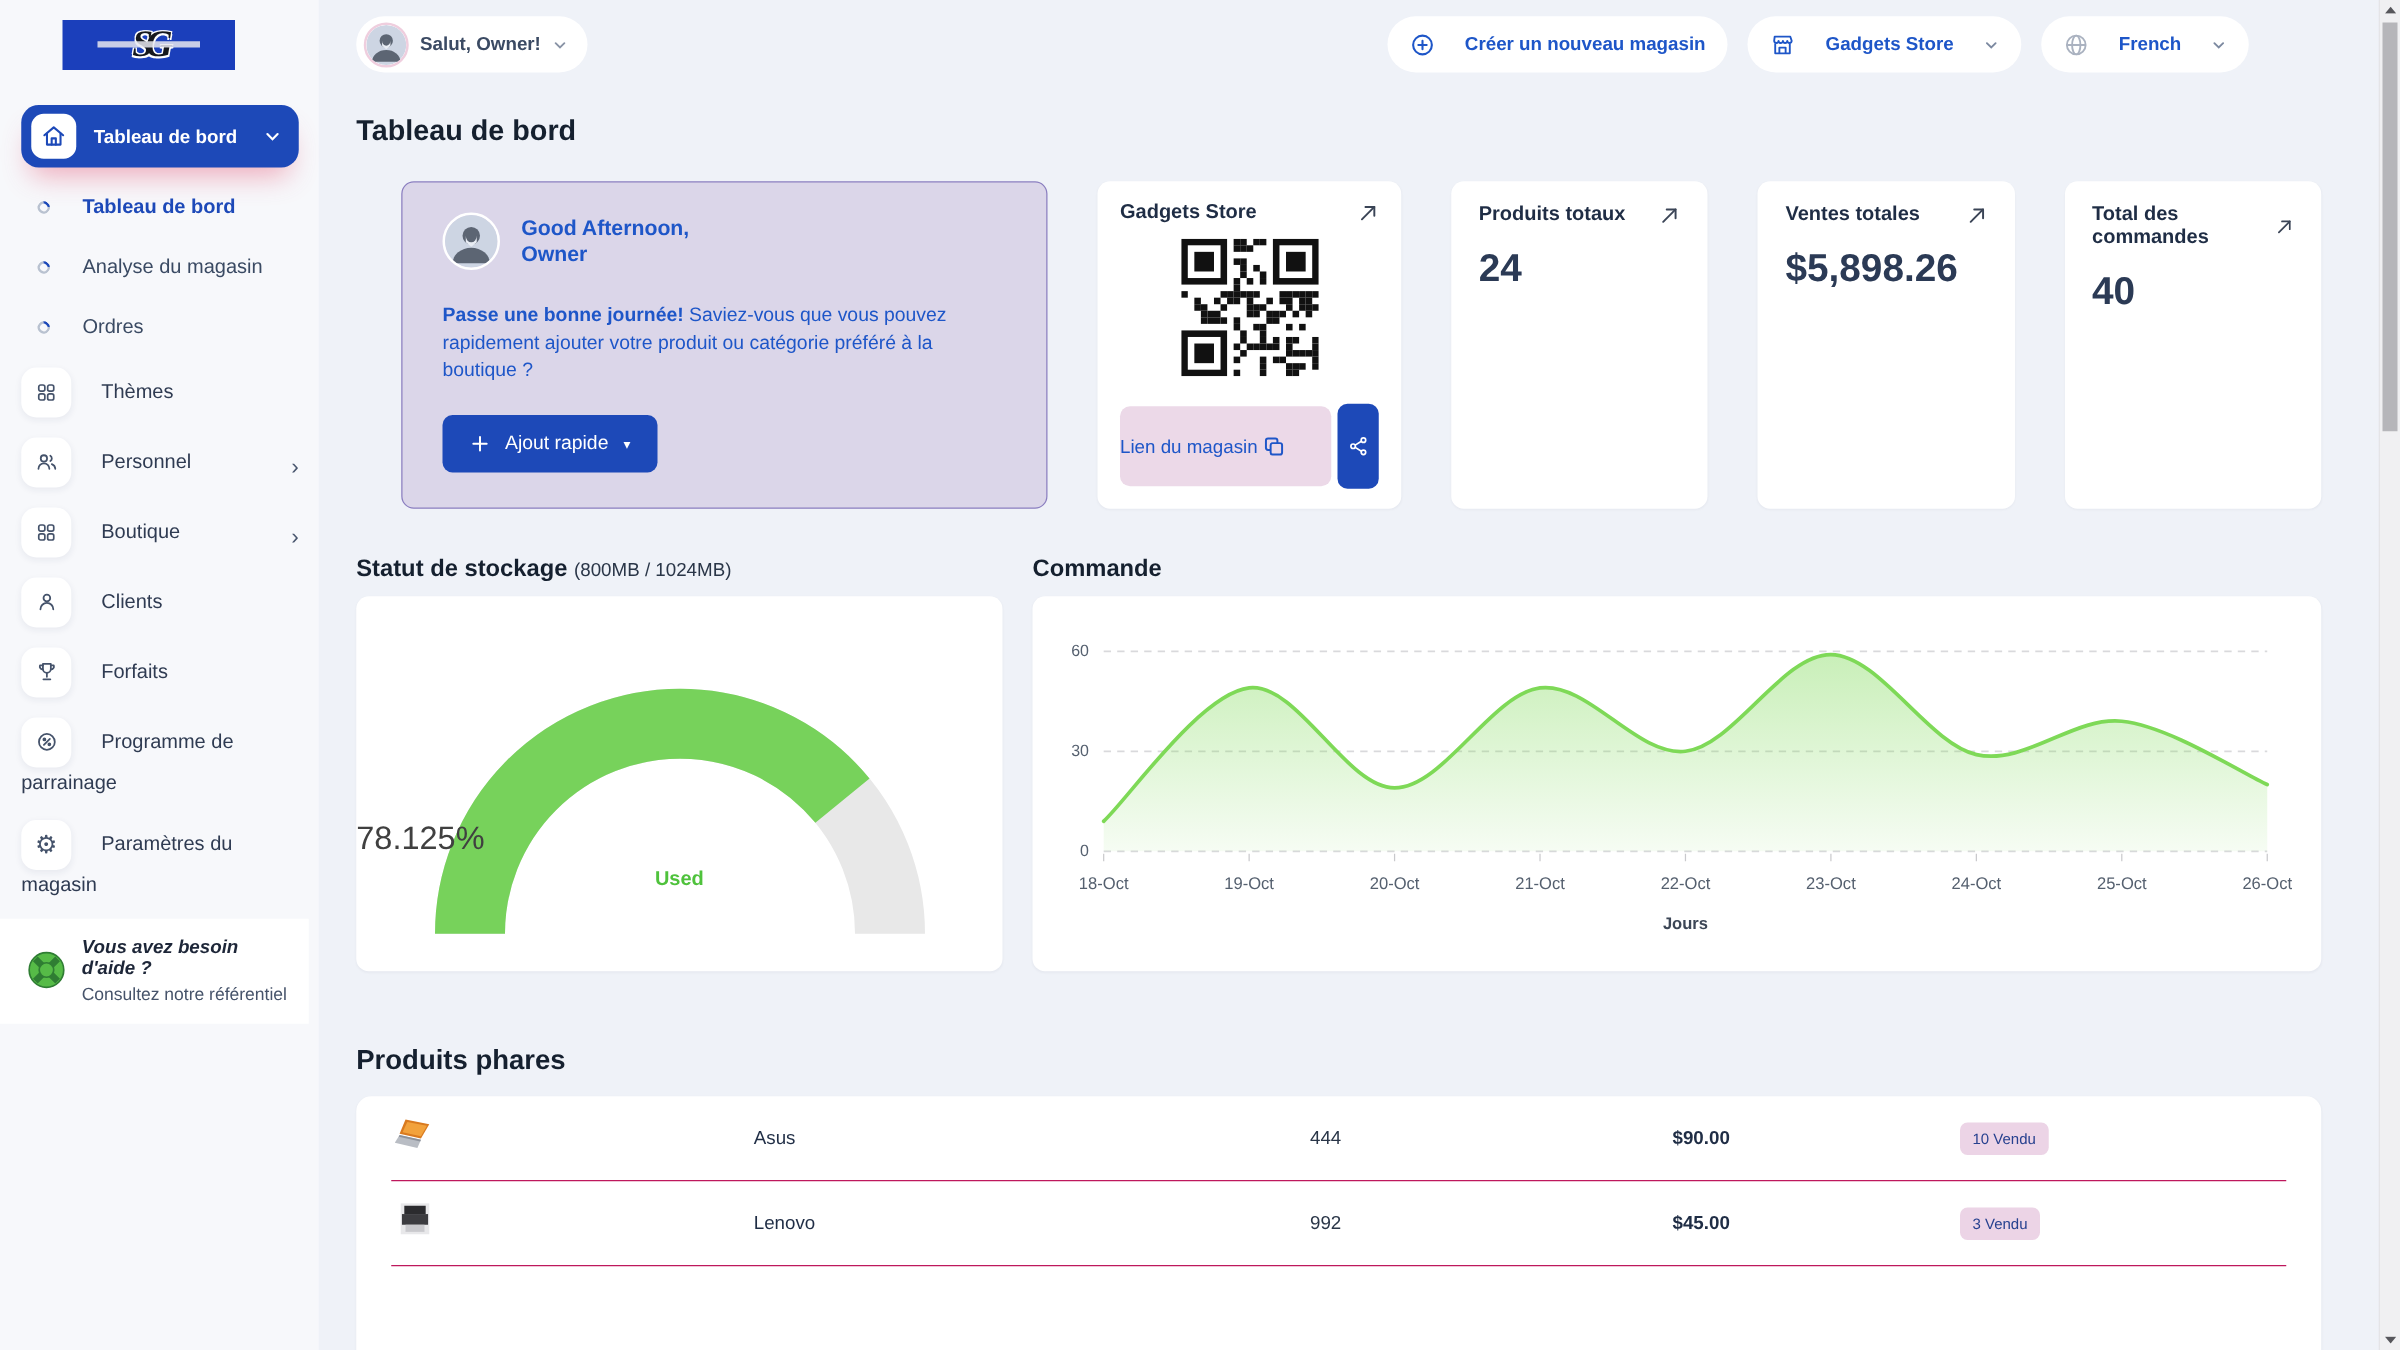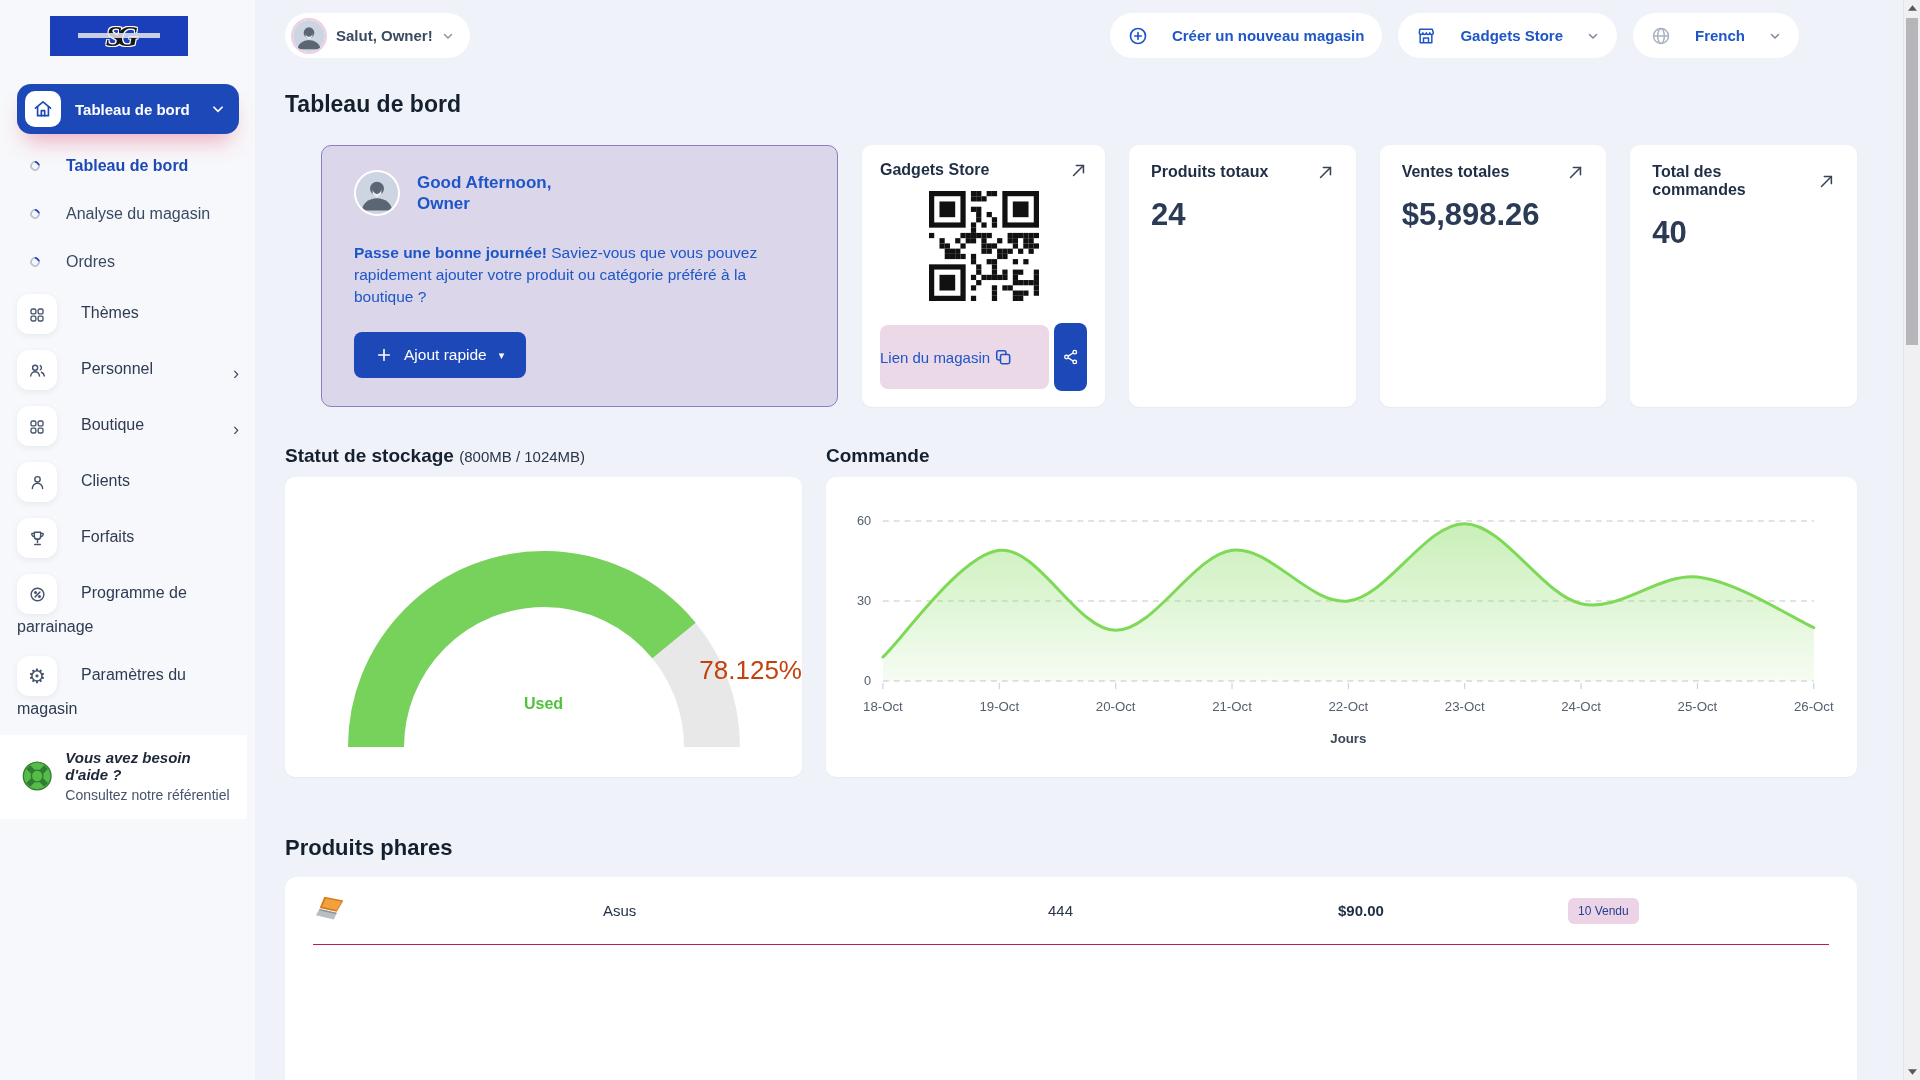--- a/index.html
+++ b/index.html
@@ -48,21 +48,21 @@
   .topbar { display:flex; align-items:flex-start; }
   .pill { height:45px; background:#fff; border-radius:23px; display:flex; align-items:center;
     padding:0 18px; gap:24px; cursor:pointer; }
   .pill .txt { color:#1e56c8; font-weight:bold; font-size:15px; }
   .who { gap:9px; padding:0 16px 0 6px; }
   .who .txt { color:#3b4a63; font-weight:bold; }
   .avatar { border-radius:50%; overflow:hidden; flex:none; }
   .topbar-right { margin-left:auto; margin-right:58px; display:flex; gap:16px; }
   .page-title { font-size:23px; font-weight:bold; color:#15202f; margin-top:33px; }
   
-  .row1 { display:flex; gap:24px; margin-top:27px; height:262px;padding-left:36px; }
+  .row1 { display:flex; gap:40px; margin-top:27px; height:262px;padding-left:36px; }
   .greet-card { flex:0 0 517px; background:#dbd6e9; border:1px solid #8b7fc0; border-radius:10px;
     padding:24px 32px; }
   .greet-head { display:flex; gap:17px; align-items:center; }
   .greet-head .t1 { color:#1e56c8; font-weight:bold; font-size:17px; line-height:21px; }
   .greet-msg { margin-top:26px; color:#1e56c8; font-size:15.5px; line-height:22px; }
   .btn-primary { margin-top:24px; display:inline-flex; align-items:center; gap:12px;
     background:#1d49b8; color:#fff; border:none; border-radius:8px; padding:0 22px; height:46px;
     font-size:15.5px; font-family:inherit; cursor:pointer; }
   .caret { font-size:11px; }
   .card { background:#fff; border-radius:10px; box-shadow:0 1px 2px rgba(16,24,40,.04); }
@@ -78,21 +78,21 @@
     cursor:pointer; display:flex; align-items:center; justify-content:center; }
   .stat-card { flex:1; padding:18px 22px; }
   .stat-value { font-size:31px; font-weight:bold; color:#2b3a55; margin-top:16px; }
   
   .row2 { display:flex; gap:24px; margin-top:38px; }
   .col-left { flex:0 0 517px; } .col-right { flex:1; min-width:0; }
   .sec-title { font-size:19px; font-weight:bold; color:#15202f; }
   .sec-title .sub { font-weight:normal; font-size:15px; color:#2a3648; }
   .gauge-card { margin-top:10px; height:300px; overflow:hidden; position:relative; }
   .gauge-card svg { display:block; margin:28px auto 0; }
-  .gauge-pct { position:absolute; left:0; right:0; top:178px; text-align:right; font-size:26px; color:#c2410c; }
+  .gauge-pct { position:absolute; left:0; right:0; top:178px; text-align:left; font-size:26px; color:#404040; }
   .gauge-used { position:absolute; left:0; right:0; top:218px; text-align:center; font-size:16px;
     font-weight:bold; color:#4fc23c; }
   .chart-card { margin-top:10px; height:300px; }
   
   .prod-title { margin-top:58px; font-size:22px; font-weight:bold; color:#15202f; }
   .table-card { margin-top:16px; border-radius:12px 12px 0 0; padding:0 28px; height:230px; }
   .t-row { display:grid; grid-template-columns:290px 445px 290px 230px 1fr; align-items:center; }
   .t-head { height:48px; border-bottom:1px solid #ededf0; }
   .t-head .th { font-size:12px; font-weight:bold; color:#2a3648; letter-spacing:.2px; }
   .t-body { height:68px; border-bottom:1px solid #be185d; }
@@ -559,20 +559,34 @@
           <polygon points="13.5,9 30,12.3 25,21 9.5,17.7" fill="#f2a23c"></polygon>
           <polygon points="7,20 25,24 22,31 3,26.5" fill="#b9bdc4"></polygon>
           <polygon points="7,20 25,24 24.4,25.5 6.4,21.4" fill="#8d929b"></polygon>
         </svg>
       </span>
       <span class="t-name">Asus</span>
       <span class="t-qty">444</span>
       <span class="t-price">$90.00</span>
       <span><span class="badge">10 Vendu</span></span>
     </div>
+    <div class="t-row t-body">
+      <span>
+        <svg width="38" height="38" viewBox="0 0 40 40">
+          <rect x="8" y="6" width="24" height="26" fill="#e8e8ea"></rect>
+          <rect x="11" y="8" width="18" height="7" fill="#2b2b2e"></rect>
+          <rect x="9" y="15" width="22" height="9" fill="#3c3c40"></rect>
+          <rect x="12" y="24" width="16" height="6" fill="#c9c9cd"></rect>
+        </svg>
+      </span>
+      <span class="t-name">Lenovo</span>
+      <span class="t-qty">992</span>
+      <span class="t-price">$45.00</span>
+      <span><span class="badge">3 Vendu</span></span>
+    </div>
   </div>
 </div>
 
 <div class="scrollbar">
   <div class="scroll-arrow up">
     <svg width="9" height="6" viewBox="0 0 10 6">
         <polygon points="5,0 10,6 0,6" fill="#57575c"></polygon>
       </svg>
   </div>
   <div class="scroll-thumb"></div>

